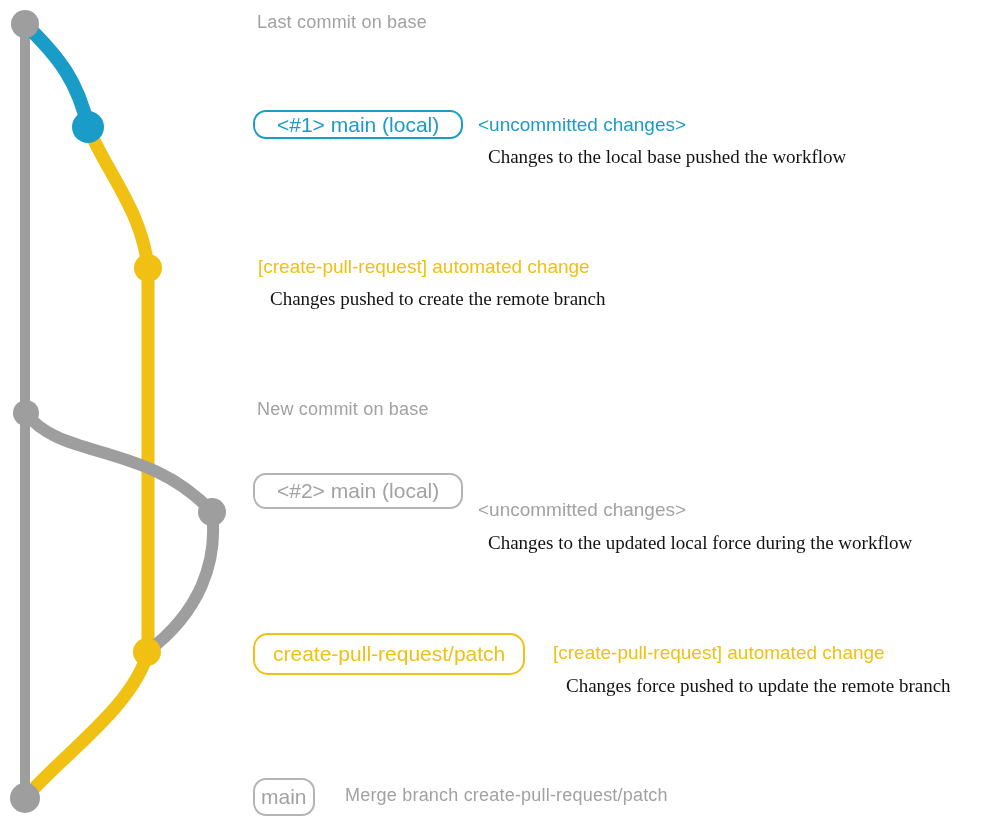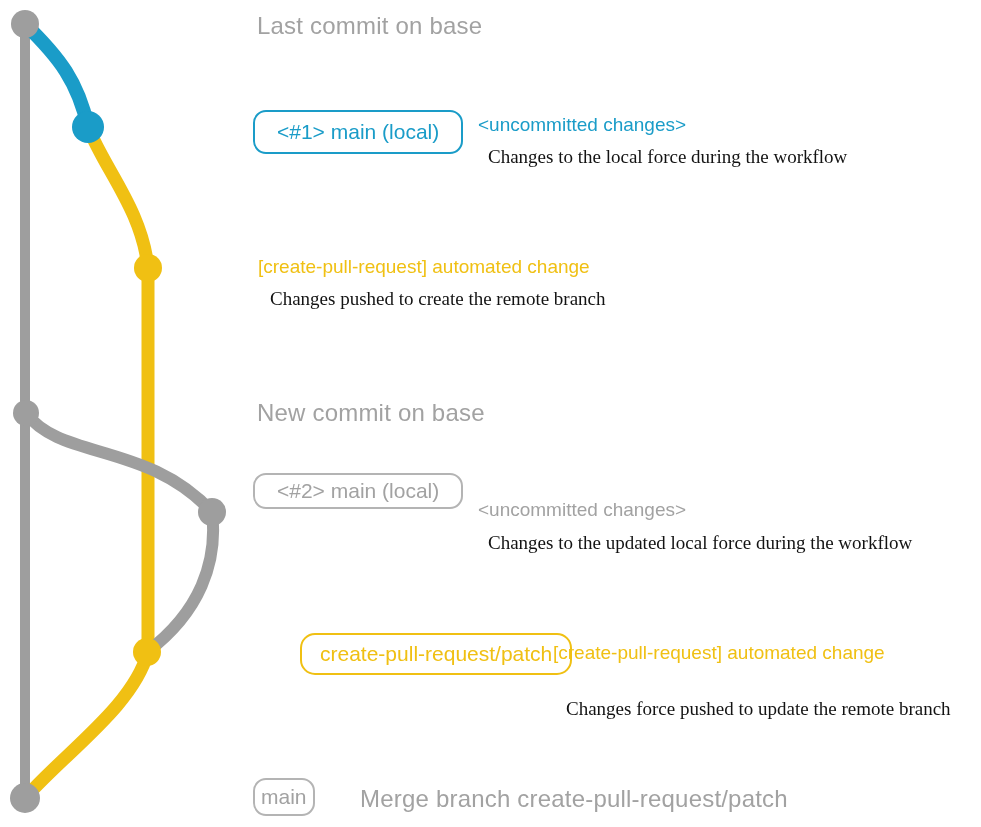--- a/index.html
+++ b/index.html
@@ -23,32 +23,32 @@
   .edge-base{stroke:var(--graph_gray);fill:none;}
   .edge-teal{stroke:var(--teal);fill:none;}
   .edge-yellow{stroke:var(--yellow);fill:none;}
   .node-gray{fill:var(--graph_gray);}
   .node-teal{fill:var(--teal);}
   .node-yellow{fill:var(--yellow);}
 
   .abs{position:absolute;white-space:nowrap;}
 
   .gray-title{
-    font-size:24px;
+    font-size:18px;
     color:var(--text_gray);
     letter-spacing:.2px;
   }
   .badge{
     display:inline-flex;align-items:center;justify-content:center;
     border:2px solid;border-radius:13px;
     font-size:21px;
     box-sizing:border-box;
     background:var(--background);
   }
-  .badge.teal{color:var(--teal);border-color:var(--teal);height:44px;padding:0 22px;}
+  .badge.teal{color:var(--teal);border-color:var(--teal);height:29px;padding:0 22px;}
   .badge.gray{color:var(--text_gray);border-color:var(--border_gray);height:36px;padding:0 22px;}
   .badge.yellow{color:var(--yellow);border-color:var(--yellow);height:42px;padding:0 18px;border-radius:15px;}
   .badge.gray-small{color:var(--text_gray);border-color:var(--border_gray);height:38px;padding:0 6px;}
 
   .heading{font-size:19px;}
   .heading.teal{color:var(--teal);}
   .heading.gray{color:var(--text_gray);}
   .heading.yellow{color:var(--yellow);}
 
   .desc{
@@ -78,31 +78,31 @@
     <circle class="node-gray" cx="26" cy="413" r="13"></circle>
     <circle class="node-gray" cx="212" cy="512" r="14"></circle>
     <circle class="node-yellow" cx="147" cy="652" r="14"></circle>
     <circle class="node-gray" cx="25" cy="798" r="15"></circle>
   </svg>
 
   <div class="abs gray-title" style="left:257px;top:12px;">Last commit on base</div>
 
   <div class="abs badge teal" style="left:253px;top:110px;">&lt;#1&gt; main (local)</div>
   <div class="abs heading teal" style="left:478px;top:114px;">&lt;uncommitted changes&gt;</div>
-  <div class="abs desc" style="left:488px;top:146px;">Changes to the local force during the workflow</div>
+  <div class="abs desc" style="left:488px;top:146px;">Changes to the local base pushed the workflow</div>
 
   <div class="abs heading yellow" style="left:258px;top:256px;">[create-pull-request] automated change</div>
   <div class="abs gray-title" style="left:257px;top:399px;">New commit on base</div>
 
   <div class="abs desc" style="left:270px;top:288px;">Changes pushed to create the remote branch</div>
 
   <div class="abs badge gray" style="left:253px;top:473px;">&lt;#2&gt; main (local)</div>
   <div class="abs heading gray" style="left:478px;top:499px;">&lt;uncommitted changes&gt;</div>
   <div class="abs desc" style="left:488px;top:532px;">Changes to the updated local force during the workflow</div>
 
-  <div class="abs badge yellow" style="left:253px;top:633px;margin-left:47px;">create-pull-request/patch</div>
+  <div class="abs badge yellow" style="left:253px;top:633px;">create-pull-request/patch</div>
   <div class="abs heading yellow" style="left:553px;top:642px;">[create-pull-request] automated change</div>
-  <div class="abs desc" style="left:566px;top:675px;margin-top:23px;">Changes force pushed to update the remote branch</div>
+  <div class="abs desc" style="left:566px;top:675px;">Changes force pushed to update the remote branch</div>
 
   <div class="abs badge gray-small" style="left:253px;top:778px;">main</div>
-  <div class="abs gray-title" style="left:360px;top:785px;">Merge branch create-pull-request/patch</div>
+  <div class="abs gray-title" style="left:345px;top:785px;">Merge branch create-pull-request/patch</div>
 
 </div>
 
 </body></html>

